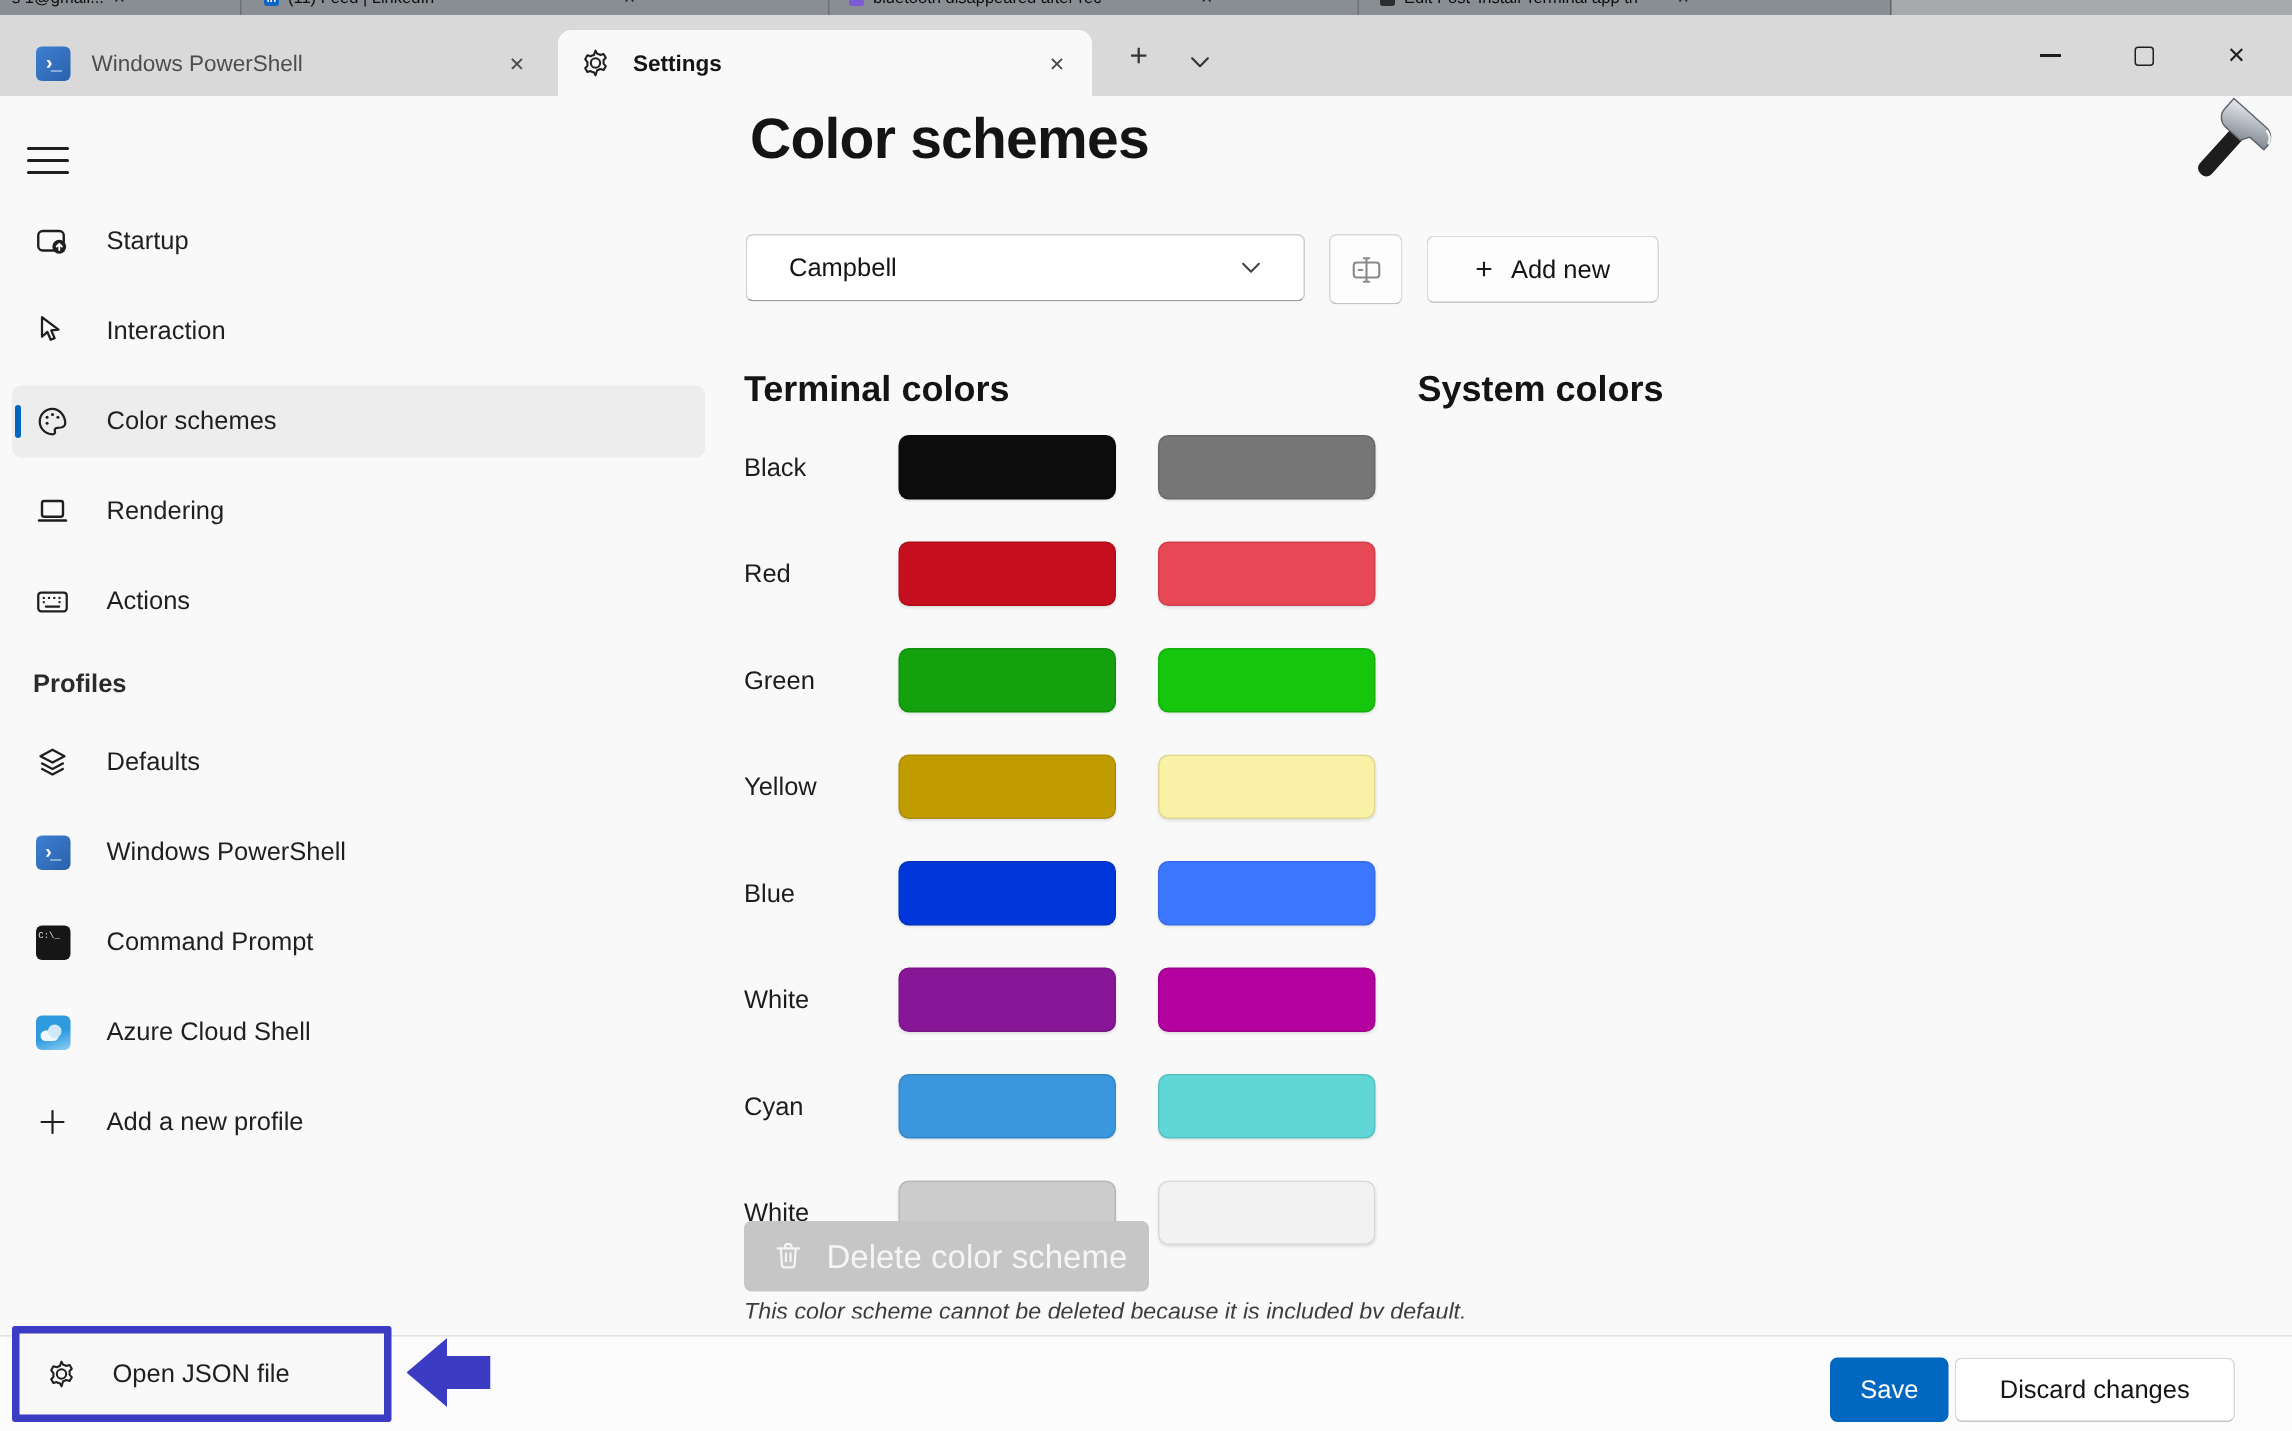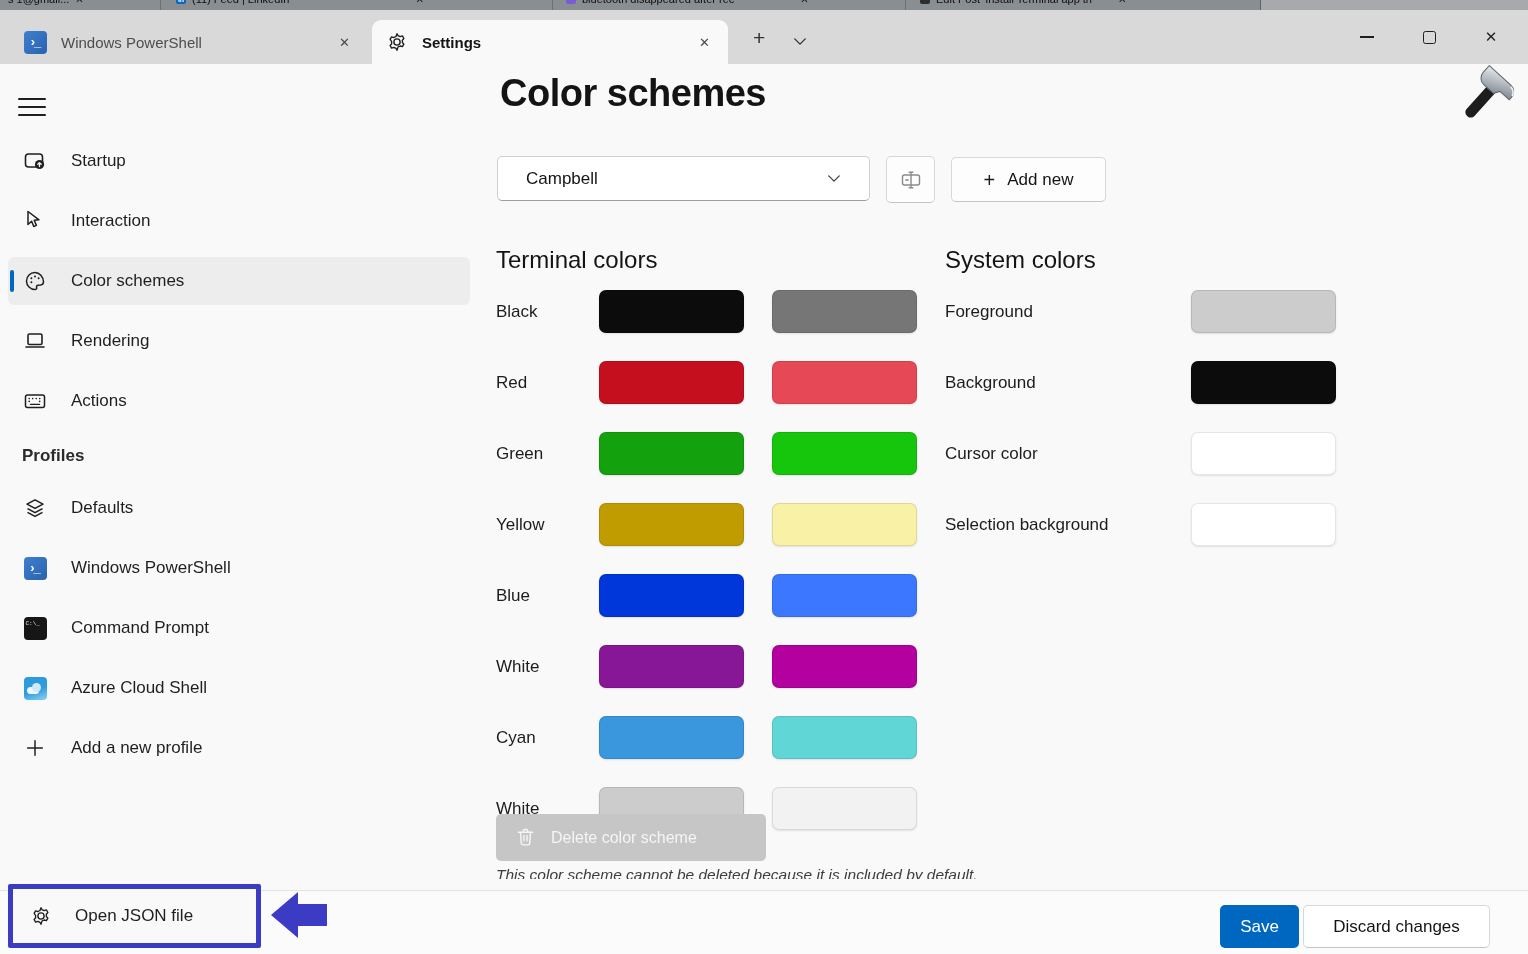--- a/index.html
+++ b/index.html
@@ -56,31 +56,31 @@
 
   
   .main { position:absolute; left:470px; top:0; width:1058px; height:890px; }
   .page-title { position:absolute; left:30px; top:8px; font-size:38px; font-weight:600; color:#141414; letter-spacing:-0.5px; }
   .scheme-select { position:absolute; left:27px; top:92px; width:373px; height:45px; background:#ffffff; border:1px solid #cfcfcf; border-bottom-color:#9e9e9e; border-radius:5px; display:flex; align-items:center; padding:0 28px; font-size:17px; color:#141414; }
   .scheme-select .sel-value { flex:1; }
   .icon-btn { position:absolute; left:416px; top:92px; width:49px; height:47px; background:#fdfdfd; border:1px solid #d8d8d8; border-bottom-color:#c4c4c4; border-radius:5px; display:flex; align-items:center; justify-content:center; }
   .addnew-btn { position:absolute; left:481px; top:93px; width:155px; height:45px; background:#fdfdfd; border:1px solid #d8d8d8; border-bottom-color:#c4c4c4; border-radius:5px; display:flex; align-items:center; justify-content:center; gap:12px; font-size:17px; color:#141414; }
   .addnew-plus { font-size:20px; font-weight:400; color:#1b1b1b; line-height:1; }
 
-  .section-heading { position:absolute; font-size:24px; font-weight:400; color:#141414; }
+  .section-heading { position:absolute; font-size:24px; font-weight:700; color:#141414; }
   .th-terminal { left:26px; top:182px; }
   .th-system { left:475px; top:182px; }
 
   .color-grid { position:absolute; display:grid; align-items:center; column-gap:15px; row-gap:20px;gap:28px; }
   .grid-terminal { left:26px; top:226px; grid-template-columns:75px 145px 145px; }
   .grid-system { left:475px; top:226px; grid-template-columns:218px 145px; }
   .swatch-label { font-size:17px; color:#1c1c1c; }
   .swatch { width:145px; height:43px; border-radius:7px; box-shadow:inset 0 0 0 1px rgba(0,0,0,0.10), 0 1px 2px rgba(0,0,0,0.10); }
 
-  .delete-btn { position:absolute; left:26px; top:750px; width:270px; height:47px; background:#c6c6c6; color:#f5f5f5; border:none; border-radius:5px; display:flex; align-items:center; gap:14px; padding-left:18px; font-size:16px; }
+  .delete-btn { position:absolute; left:26px; top:750px; width:270px; height:47px; background:#c6c6c6; color:#f5f5f5; border:none; border-radius:5px; display:flex; align-items:center; gap:14px; padding-left:18px; font-size:22px; }
   .delete-note { position:absolute; left:26px; top:802px; width:920px; height:13px; overflow:hidden; font-style:italic; font-size:15.5px; color:#3d3d3d; }
 
   
   .bottombar { position:absolute; left:0; top:880px; width:1528px; height:74px; background:#fbfbfb; border-top:1px solid #e2e2e2; z-index:3; }
   .save-btn { position:absolute; left:1208px; top:14px; width:79px; height:43px; border:none; border-radius:5px; color:#ffffff; font-size:17px; display:flex; align-items:center; justify-content:center;margin-left:12px; }
   .discard-btn { position:absolute; left:1303px; top:14px; width:187px; height:43px; background:#ffffff; border:1px solid #d8d8d8; border-bottom-color:#c4c4c4; border-radius:5px; color:#141414; font-size:17px; display:flex; align-items:center; justify-content:center; }
 
   
   .json-highlight { position:absolute; left:8px; top:884px; width:253px; height:64px; border:5px solid #3b3bc4; border-radius:2px; background:#f9f9f9; z-index:5; display:flex; align-items:center; gap:23px; padding-left:17px; font-size:17px; color:#1f1f1f; }
   .annot-arrow { position:absolute; left:271px; top:889px; z-index:5; }
@@ -346,33 +346,20 @@
 
         <span class="swatch-label">Cyan</span>
         <div class="swatch" style="background: rgb(58, 150, 221);"></div>
         <div class="swatch" style="background: rgb(97, 214, 214);"></div>
 
         <span class="swatch-label">White</span>
         <div class="swatch" style="background: rgb(204, 204, 204);"></div>
         <div class="swatch" style="background: rgb(242, 242, 242);"></div>
       </div>
 
-      <div class="color-grid grid-system">
-        <span class="swatch-label">Foreground</span>
-        <div class="swatch" style="background: rgb(204, 204, 204);"></div>
-
-        <span class="swatch-label">Background</span>
-        <div class="swatch" style="background: rgb(12, 12, 12);"></div>
-
-        <span class="swatch-label">Cursor color</span>
-        <div class="swatch" style="background: rgb(255, 255, 255);"></div>
-
-        <span class="swatch-label">Selection background</span>
-        <div class="swatch" style="background: rgb(255, 255, 255);"></div>
-      </div>
 
       <button class="delete-btn" disabled="">
         <svg width="23" height="23" viewBox="0 0 24 24" style="color:#f5f5f5">
             <use href="#i-trash"></use>
           </svg>
         <span>Delete color scheme</span>
       </button>
       <div class="delete-note">This color scheme cannot be deleted because it is included by default.</div>
     </div>
   </div>

